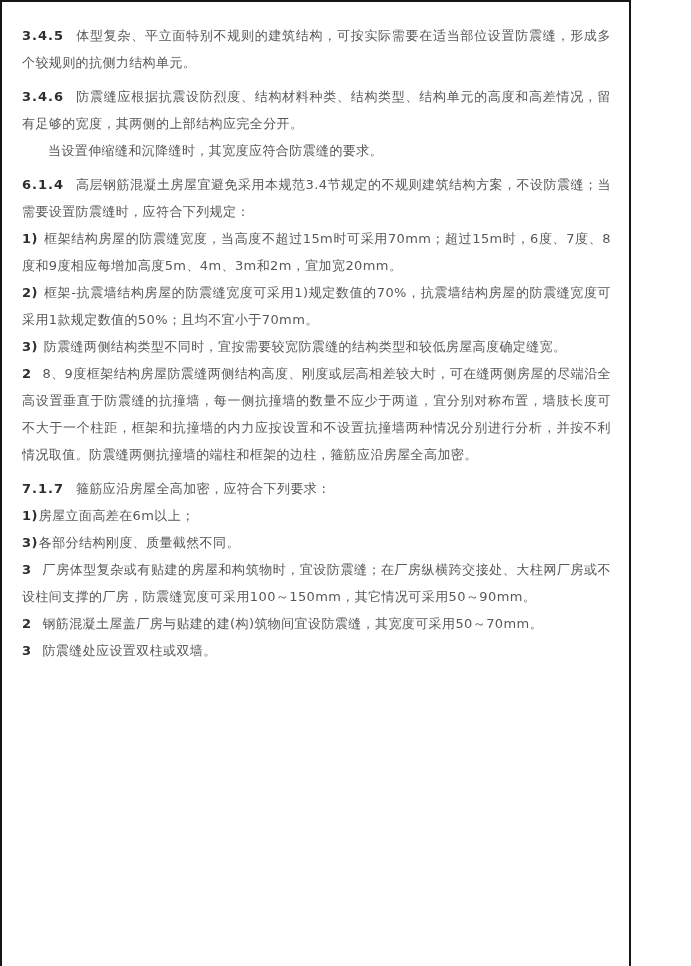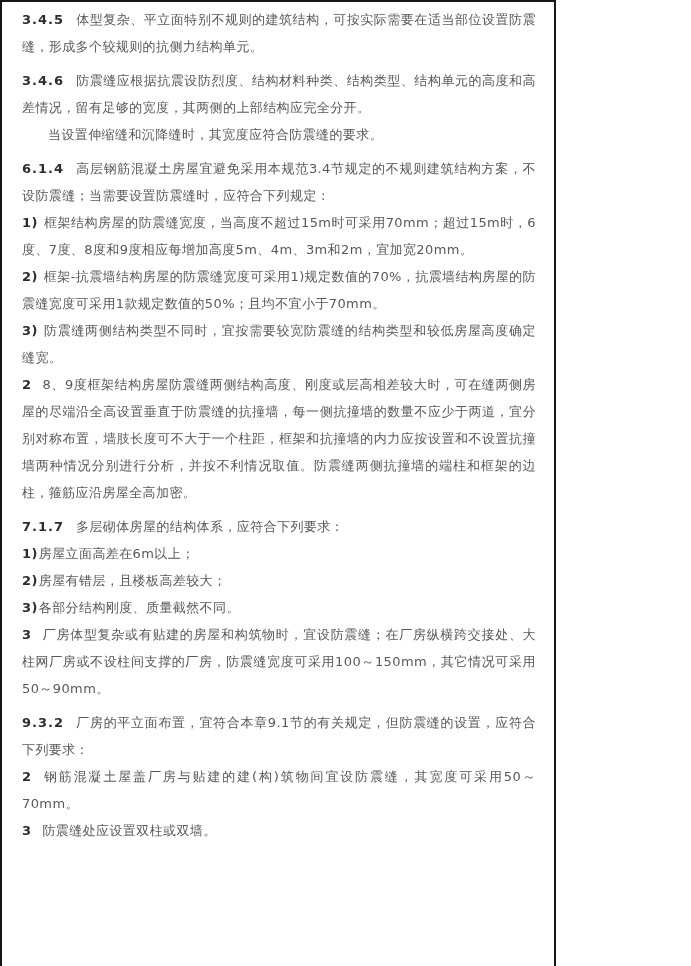--- a/index.html
+++ b/index.html
@@ -1,19 +1,19 @@
 <!DOCTYPE html>
 <html><head>
 <meta charset="utf-8">
 <style>
   html,body{margin:0;padding:0;background:#ffffff;}
   .page{
-    width:556px;height:966px;box-sizing:border-box;
+    width:631px;height:966px;box-sizing:border-box;
     border:2px solid #161616;border-bottom:none;
-    padding:4px 18px 0 20px;background:#ffffff;overflow:hidden;
+    padding:20px 18px 0 20px;background:#ffffff;overflow:hidden;
     font-family:"DejaVu Sans",sans-serif;
     font-size:13px;line-height:27px;color:#585858;
     letter-spacing:0.4px;text-align:justify;
   }
   .para{margin:0;}
   .sec{margin-top:7px;}
   .first{margin-top:0;}
   .indent{text-indent:26px;}
   b.num{font-weight:bold;color:#2d2d2d;}
   .n-sec{margin-right:12px;letter-spacing:1px;}
@@ -53,45 +53,39 @@
 
   <p class="para">
     <b class="num n-sub">3)</b><span>防震缝两侧结构类型不同时，宜按需要较宽防震缝的结构类型和较低房屋高度确定缝宽。</span>
   </p>
 
   <p class="para">
     <b class="num n-item">2</b><span>8、9度框架结构房屋防震缝两侧结构高度、刚度或层高相差较大时，可在缝两侧房屋的尽端沿全高设置垂直于防震缝的抗撞墙，每一侧抗撞墙的数量不应少于两道，宜分别对称布置，墙肢长度可不大于一个柱距，框架和抗撞墙的内力应按设置和不设置抗撞墙两种情况分别进行分析，并按不利情况取值。防震缝两侧抗撞墙的端柱和框架的边柱，箍筋应沿房屋全高加密。</span>
   </p>
 
   <p class="para sec">
-    <b class="num n-sec">7.1.7</b><span>多层砌体房屋的结构体系，应符合下列要求：</span>
+    <b class="num n-sec">7.1.7</b><span>箍筋应沿房屋全高加密，应符合下列要求：</span>
   </p>
 
 
   <p class="para">
     <b class="num n-tight">1)</b><span>房屋立面高差在6m以上；</span>
   </p>
 
-  <p class="para">
-    <b class="num n-tight">2)</b><span>房屋有错层，且楼板高差较大；</span>
-  </p>
 
   <p class="para">
     <b class="num n-tight">3)</b><span>各部分结构刚度、质量截然不同。</span>
   </p>
 
 
 
   <p class="para">
     <b class="num n-item">3</b><span>厂房体型复杂或有贴建的房屋和构筑物时，宜设防震缝；在厂房纵横跨交接处、大柱网厂房或不设柱间支撑的厂房，防震缝宽度可采用100～150mm，其它情况可采用50～90mm。</span>
   </p>
 
-  <p class="para sec">
-    <b class="num n-sec">9.3.2</b><span>厂房的平立面布置，宜符合本章9.1节的有关规定，但防震缝的设置，应符合下列要求：</span>
-  </p>
 
 
   <p class="para">
     <b class="num n-item">2</b><span>钢筋混凝土屋盖厂房与贴建的建(构)筑物间宜设防震缝，其宽度可采用50～70mm。</span>
   </p>
 
   <p class="para">
     <b class="num n-item">3</b><span>防震缝处应设置双柱或双墙。</span>
   </p>
 

